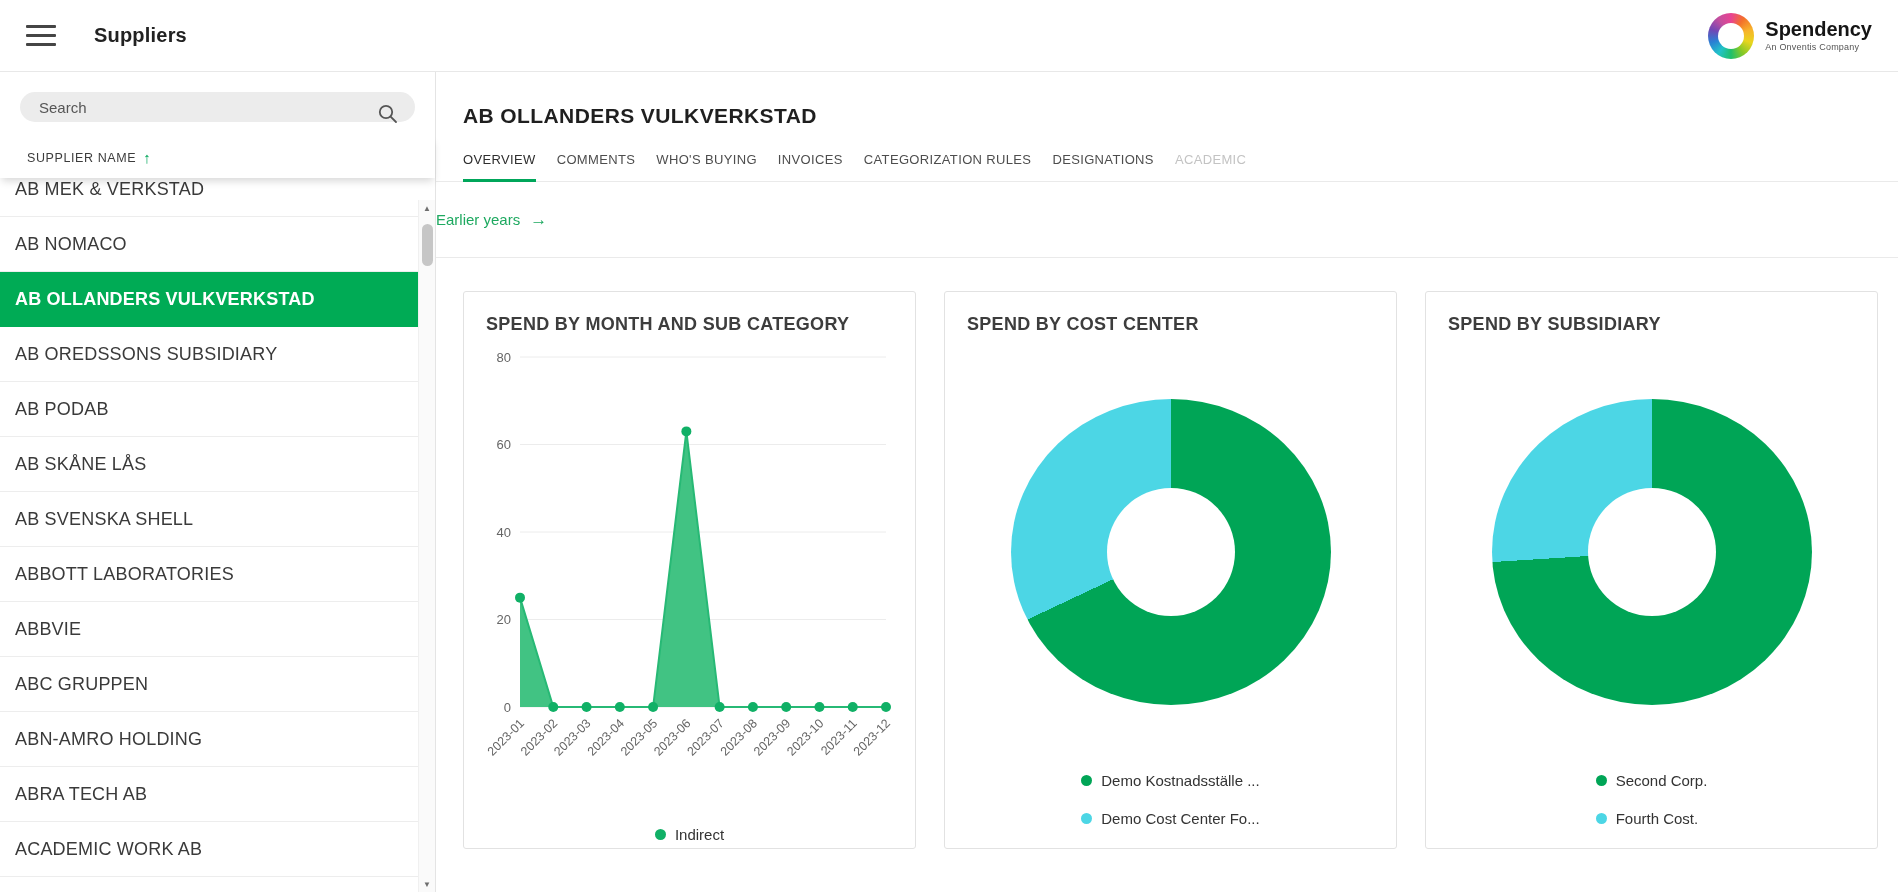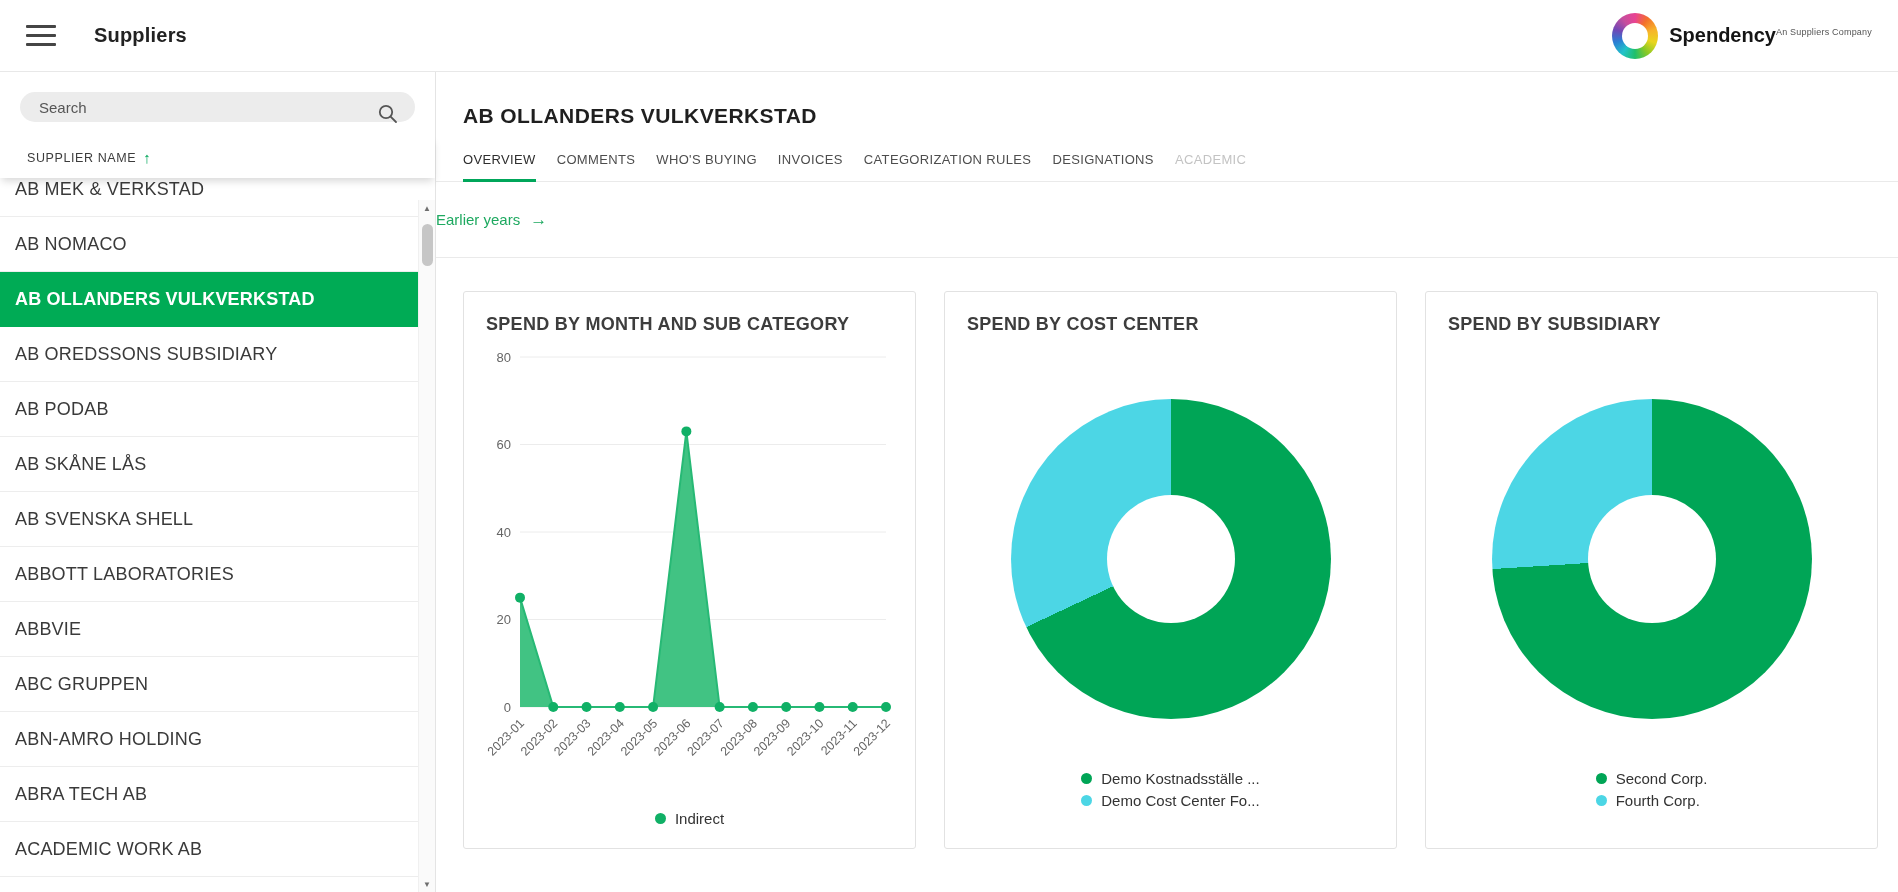--- a/index.html
+++ b/index.html
@@ -9,21 +9,21 @@
   
   .topbar{height:72px;display:flex;align-items:center;padding:0 26px;
     border-bottom:1px solid #e8e8e8;background:#fff}
   .hamburger{width:30px;display:flex;flex-direction:column;gap:6px;cursor:pointer;padding:4px 0}
   .hamburger span{height:3px;background:#454545;border-radius:1px}
   .topbar-title{font-size:20px;font-weight:bold;color:#222;margin-left:38px;letter-spacing:.2px}
   .brand{margin-left:auto;display:flex;align-items:center;gap:11px}
   .brand-ring{width:46px;height:46px;border-radius:50%;position:relative;
     background:conic-gradient(#e84393,#f3702a,#f7b32b,#e9d51e,#8ac926,#1fbf6b,#22c3c9,#2a7fd4,#7048b6,#c44f9e,#e84393)}
   .brand-ring::after{content:"";position:absolute;inset:10px;background:#fff;border-radius:50%}
-  .brand-text{display:flex;flex-direction:row}
+  .brand-text{display:flex;flex-direction:column}
   .brand-name{font-size:20px;font-weight:bold;color:#151515;line-height:1.05}
   .brand-tag{font-size:9px;color:#555;margin-top:2px;letter-spacing:.2px}
 
   
   .content{display:flex;height:820px}
 
   
   .sidebar{width:436px;min-width:436px;border-right:1px solid #e4e4e4;background:#fff;
     position:relative;display:flex;flex-direction:column}
   .search-wrap{padding:20px 20px 14px;position:relative;z-index:3;background:#fff}
@@ -61,21 +61,21 @@
   .earlier{color:#1ea960;font-size:15px;display:flex;align-items:center;gap:10px;cursor:pointer}
   .earlier .arr{font-size:17px;line-height:1}
 
   
   .cards{display:flex;gap:28px;padding:33px 20px 0 27px}
   .card{width:456px;height:558px;border:1px solid #e2e2e2;border-radius:3px;background:#fff;
     display:flex;flex-direction:column}
   .card-title{padding:22px 22px 0;font-size:18px;font-weight:bold;color:#3d3d3d;letter-spacing:.3px}
   .area-wrap{margin:10px auto 0}
   .legend{width:max-content}
-  .legend-row{display:flex;align-items:center;gap:9px;margin:5px 0;font-size:15px;color:#333;cursor:pointer}
+  .legend-row{display:flex;align-items:center;gap:9px;margin:21px 0;font-size:15px;color:#333;cursor:pointer}
   .legend-dot{width:11px;height:11px;border-radius:50%;flex:none}
   .area-legend{margin:4px auto 0}
   .donut{width:320px;height:320px;border-radius:50%;margin:64px auto 0;position:relative;cursor:pointer}
   .donut-hole{position:absolute;left:50%;top:50%;width:128px;height:128px;margin:-64px 0 0 -64px;
     background:#fff;border-radius:50%}
   .donut-legend{margin:46px auto 0}
 </style>
 </head>
 <body>
 
@@ -83,21 +83,21 @@
   <div class="hamburger">
     <span></span>
       <span></span>
       <span></span>
   </div>
   <div class="topbar-title">Suppliers</div>
   <div class="brand">
     <div class="brand-ring"></div>
     <div class="brand-text">
       <div class="brand-name">Spendency</div>
-      <div class="brand-tag">An Suppliers Company</div>
+      <div class="brand-tag">An Onventis Company</div>
     </div>
   </div>
 </header>
 
 <div class="content">
 
   <aside class="sidebar">
     <div class="search-wrap">
       <input class="search-input" type="text" placeholder="Search" style="">
       <svg class="search-icon" viewBox="0 0 22 22">
@@ -227,20 +227,20 @@
         <div class="donut" style="background: conic-gradient(rgb(0, 165, 86) 0%, rgb(0, 165, 86) 74%, rgb(76, 214, 229) 74%, rgb(76, 214, 229) 100%);">
           <div class="donut-hole"></div>
         </div>
         <div class="legend donut-legend">
             <div class="legend-row">
               <span class="legend-dot" style="background: rgb(0, 165, 86);"></span>
               <span>Second Corp.</span>
             </div>
             <div class="legend-row">
               <span class="legend-dot" style="background: rgb(76, 214, 229);"></span>
-              <span>Fourth Corp.</span>
+              <span>Fourth Cost.</span>
             </div>
           </div>
       </section>
 
     </div>
   </main>
 </div>
 
 </body></html>

